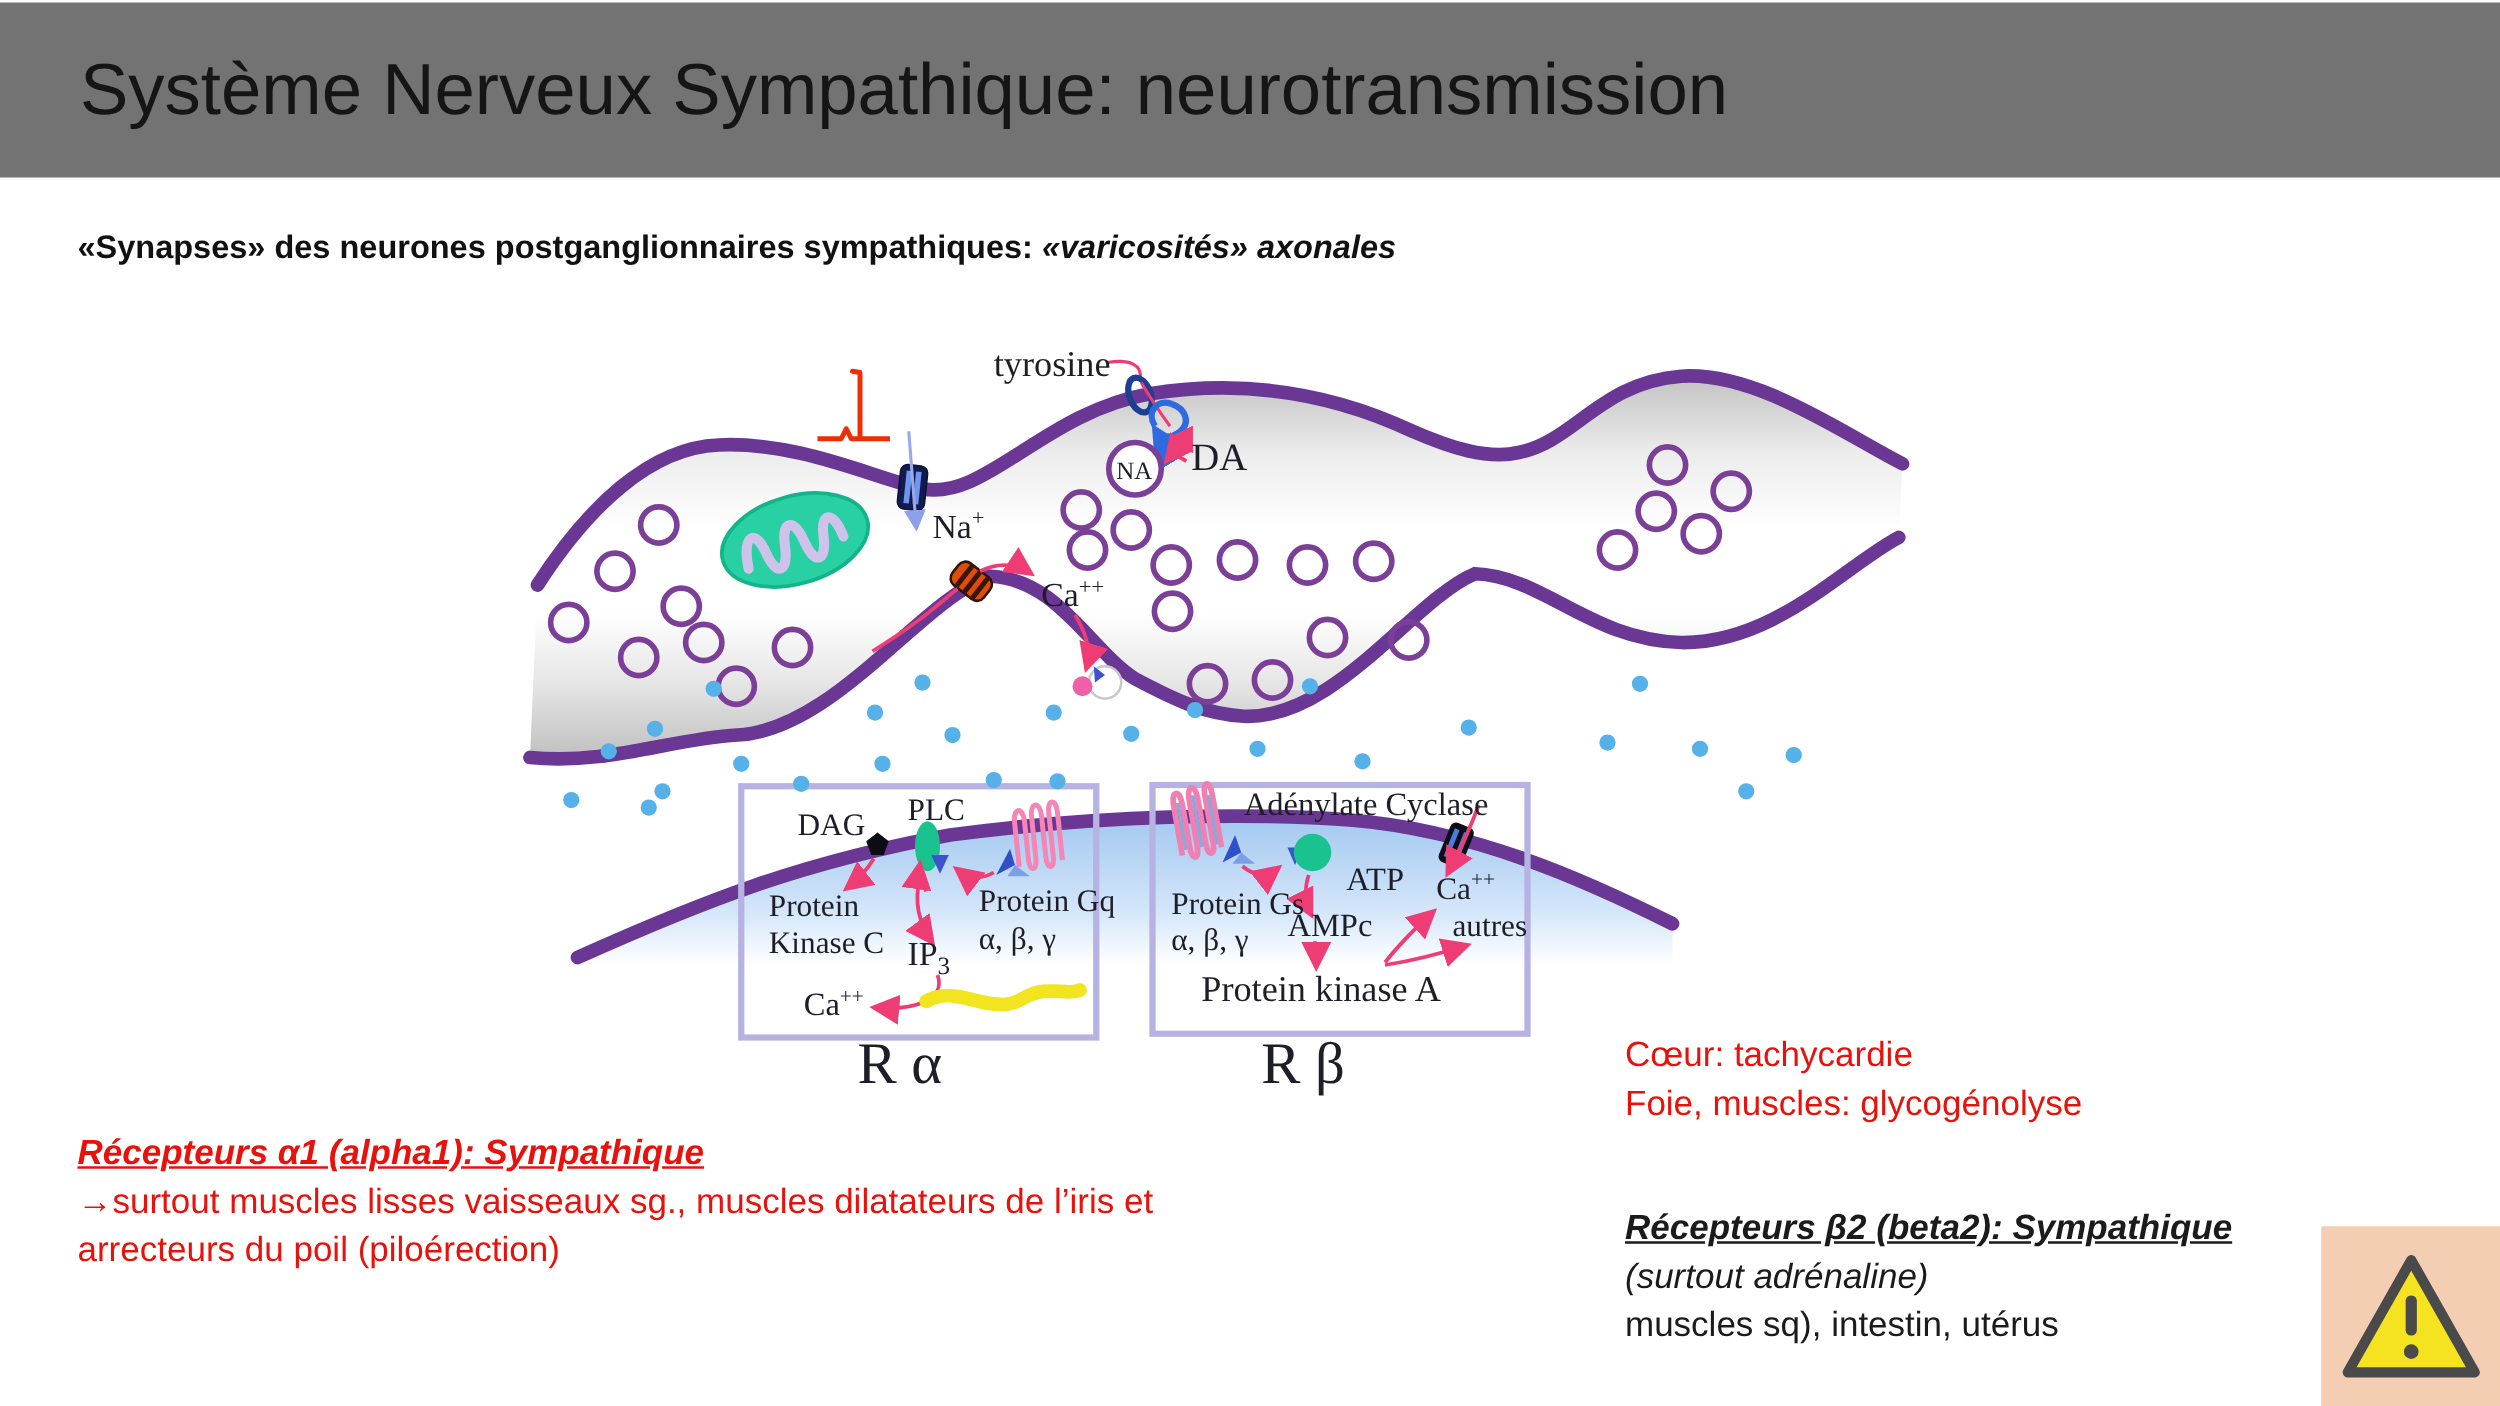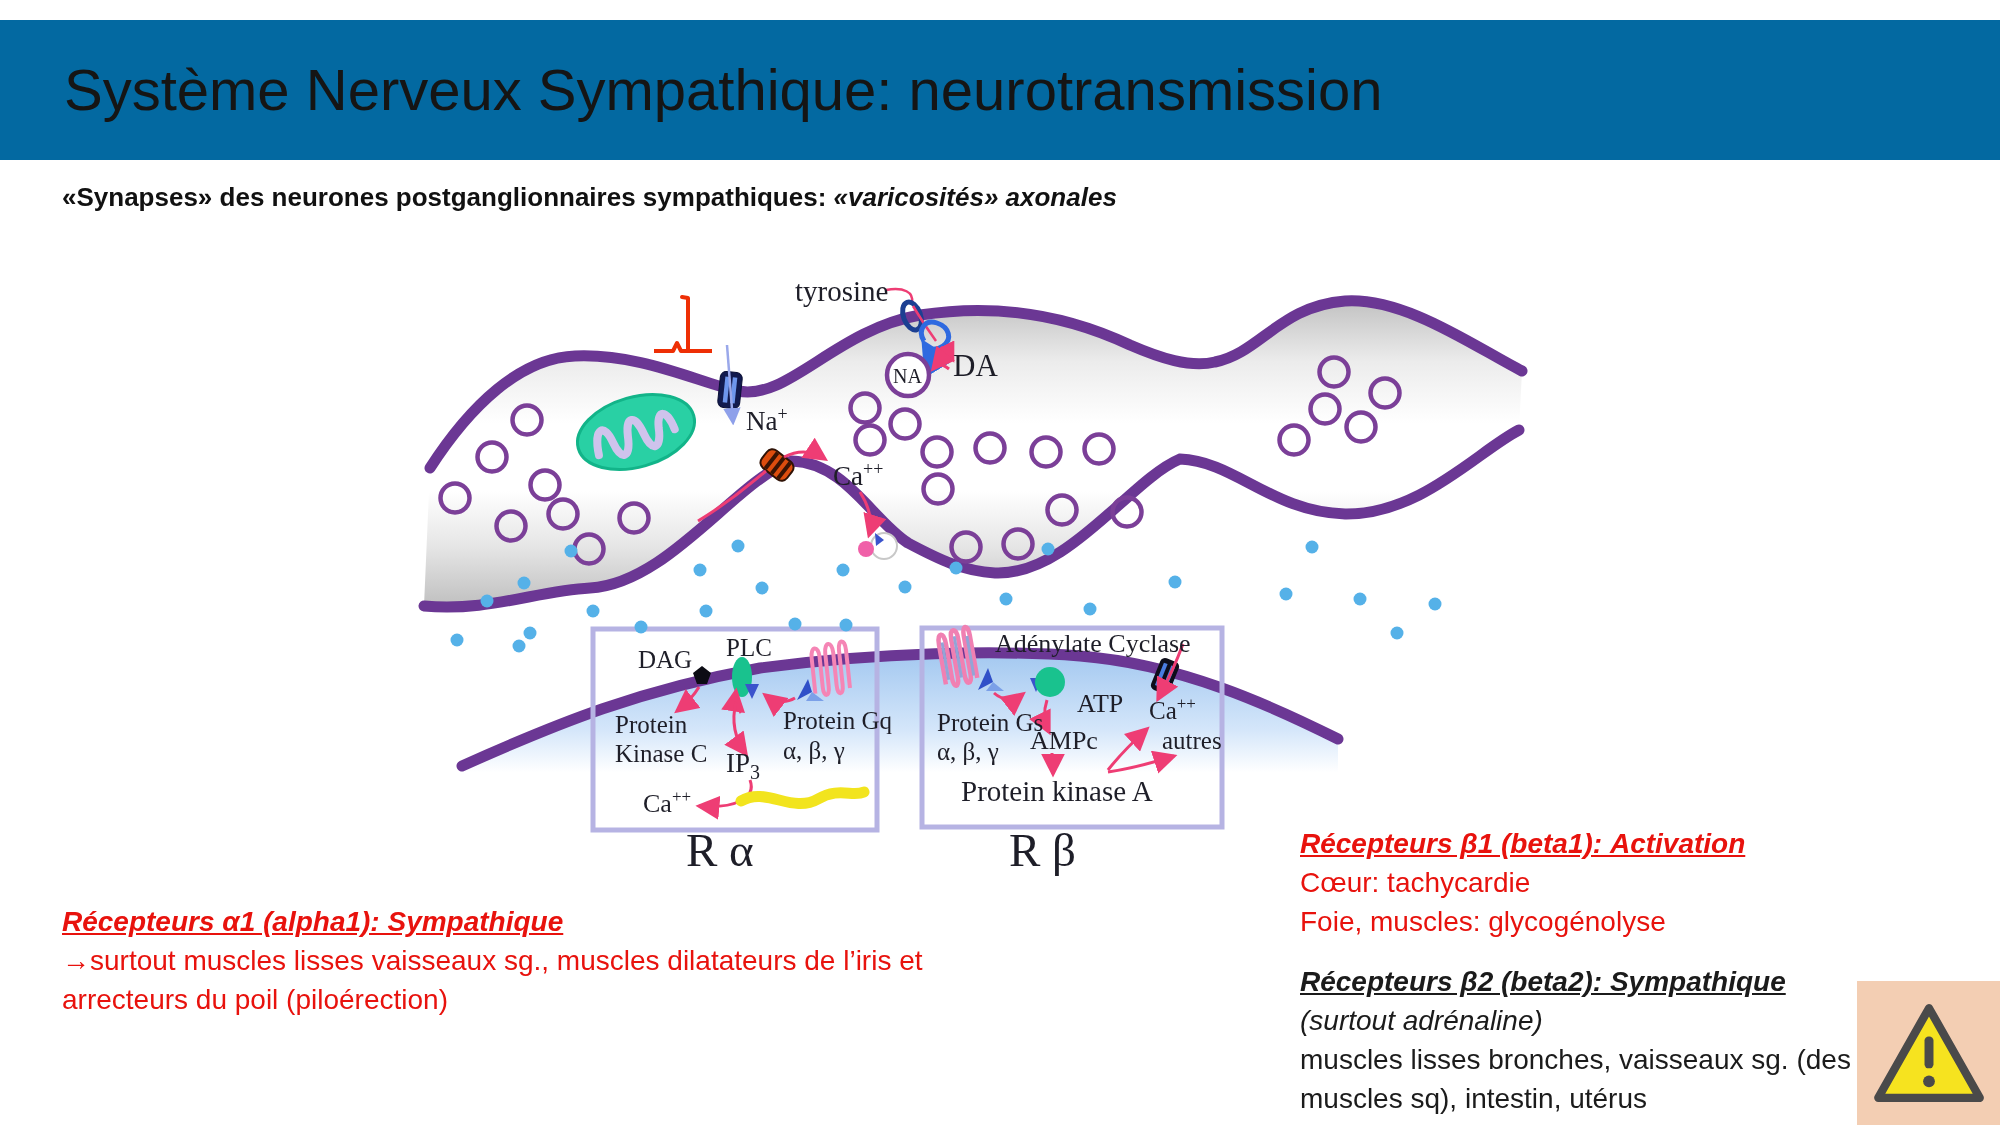--- a/index.html
+++ b/index.html
@@ -2,22 +2,22 @@
 <html><head>
 <meta charset="utf-8">
 <style>
   html,body { margin:0; padding:0; }
   body {
     width:2000px; height:1125px; position:relative;
     background:#ffffff; overflow:hidden;
     font-family:"Liberation Sans", sans-serif;
   }
   .banner {
-    position:absolute; left:0; top:20px; width:2000px; height:140px;
-    background:#0369a1;
+    position:absolute; left:0; top:2px; width:2000px; height:140px;
+    background:#737373;
   }
   .banner .title {
     position:absolute; left:64px; top:0; height:140px; line-height:140px;
     font-size:58px; color:#151515; white-space:nowrap;
   }
   .subtitle {
     position:absolute; left:62px; top:182px; font-size:26px; font-weight:bold;
     color:#111; white-space:nowrap;
   }
   .subtitle .emph { font-style:italic; }
@@ -261,29 +261,27 @@
   </g>
 </svg>
 
 <div class="note note-alpha1">
   <div class="heading">Récepteurs α1 (alpha1): Sympathique</div>
   <div>→surtout muscles lisses vaisseaux sg., muscles dilatateurs de l’iris et</div>
   <div>arrecteurs du poil (piloérection)</div>
 </div>
 
 <div class="note note-beta1">
-  <div class="heading">Récepteurs β1 (beta1): Activation</div>
   <div>Cœur: tachycardie</div>
   <div>Foie, muscles: glycogénolyse</div>
 </div>
 
 <div class="note note-beta2">
   <div class="heading">Récepteurs β2 (beta2): Sympathique</div>
   <div class="ital">(surtout adrénaline)</div>
-  <div>muscles lisses bronches, vaisseaux sg. (des</div>
   <div>muscles sq), intestin, utérus</div>
 </div>
 
 <div class="warnbox">
   <svg width="118" height="118" viewBox="0 0 100 100">
     <path d="M50,12 L93,88 L7,88 Z" fill="#f6e31f" stroke="#4a4a4a" stroke-width="7" stroke-linejoin="round"></path>
     <rect x="46.2" y="36" width="7.6" height="27" rx="3.5" fill="#4a4a4a"></rect>
     <circle cx="50" cy="74" r="5" fill="#4a4a4a"></circle>
   </svg>
 </div>

